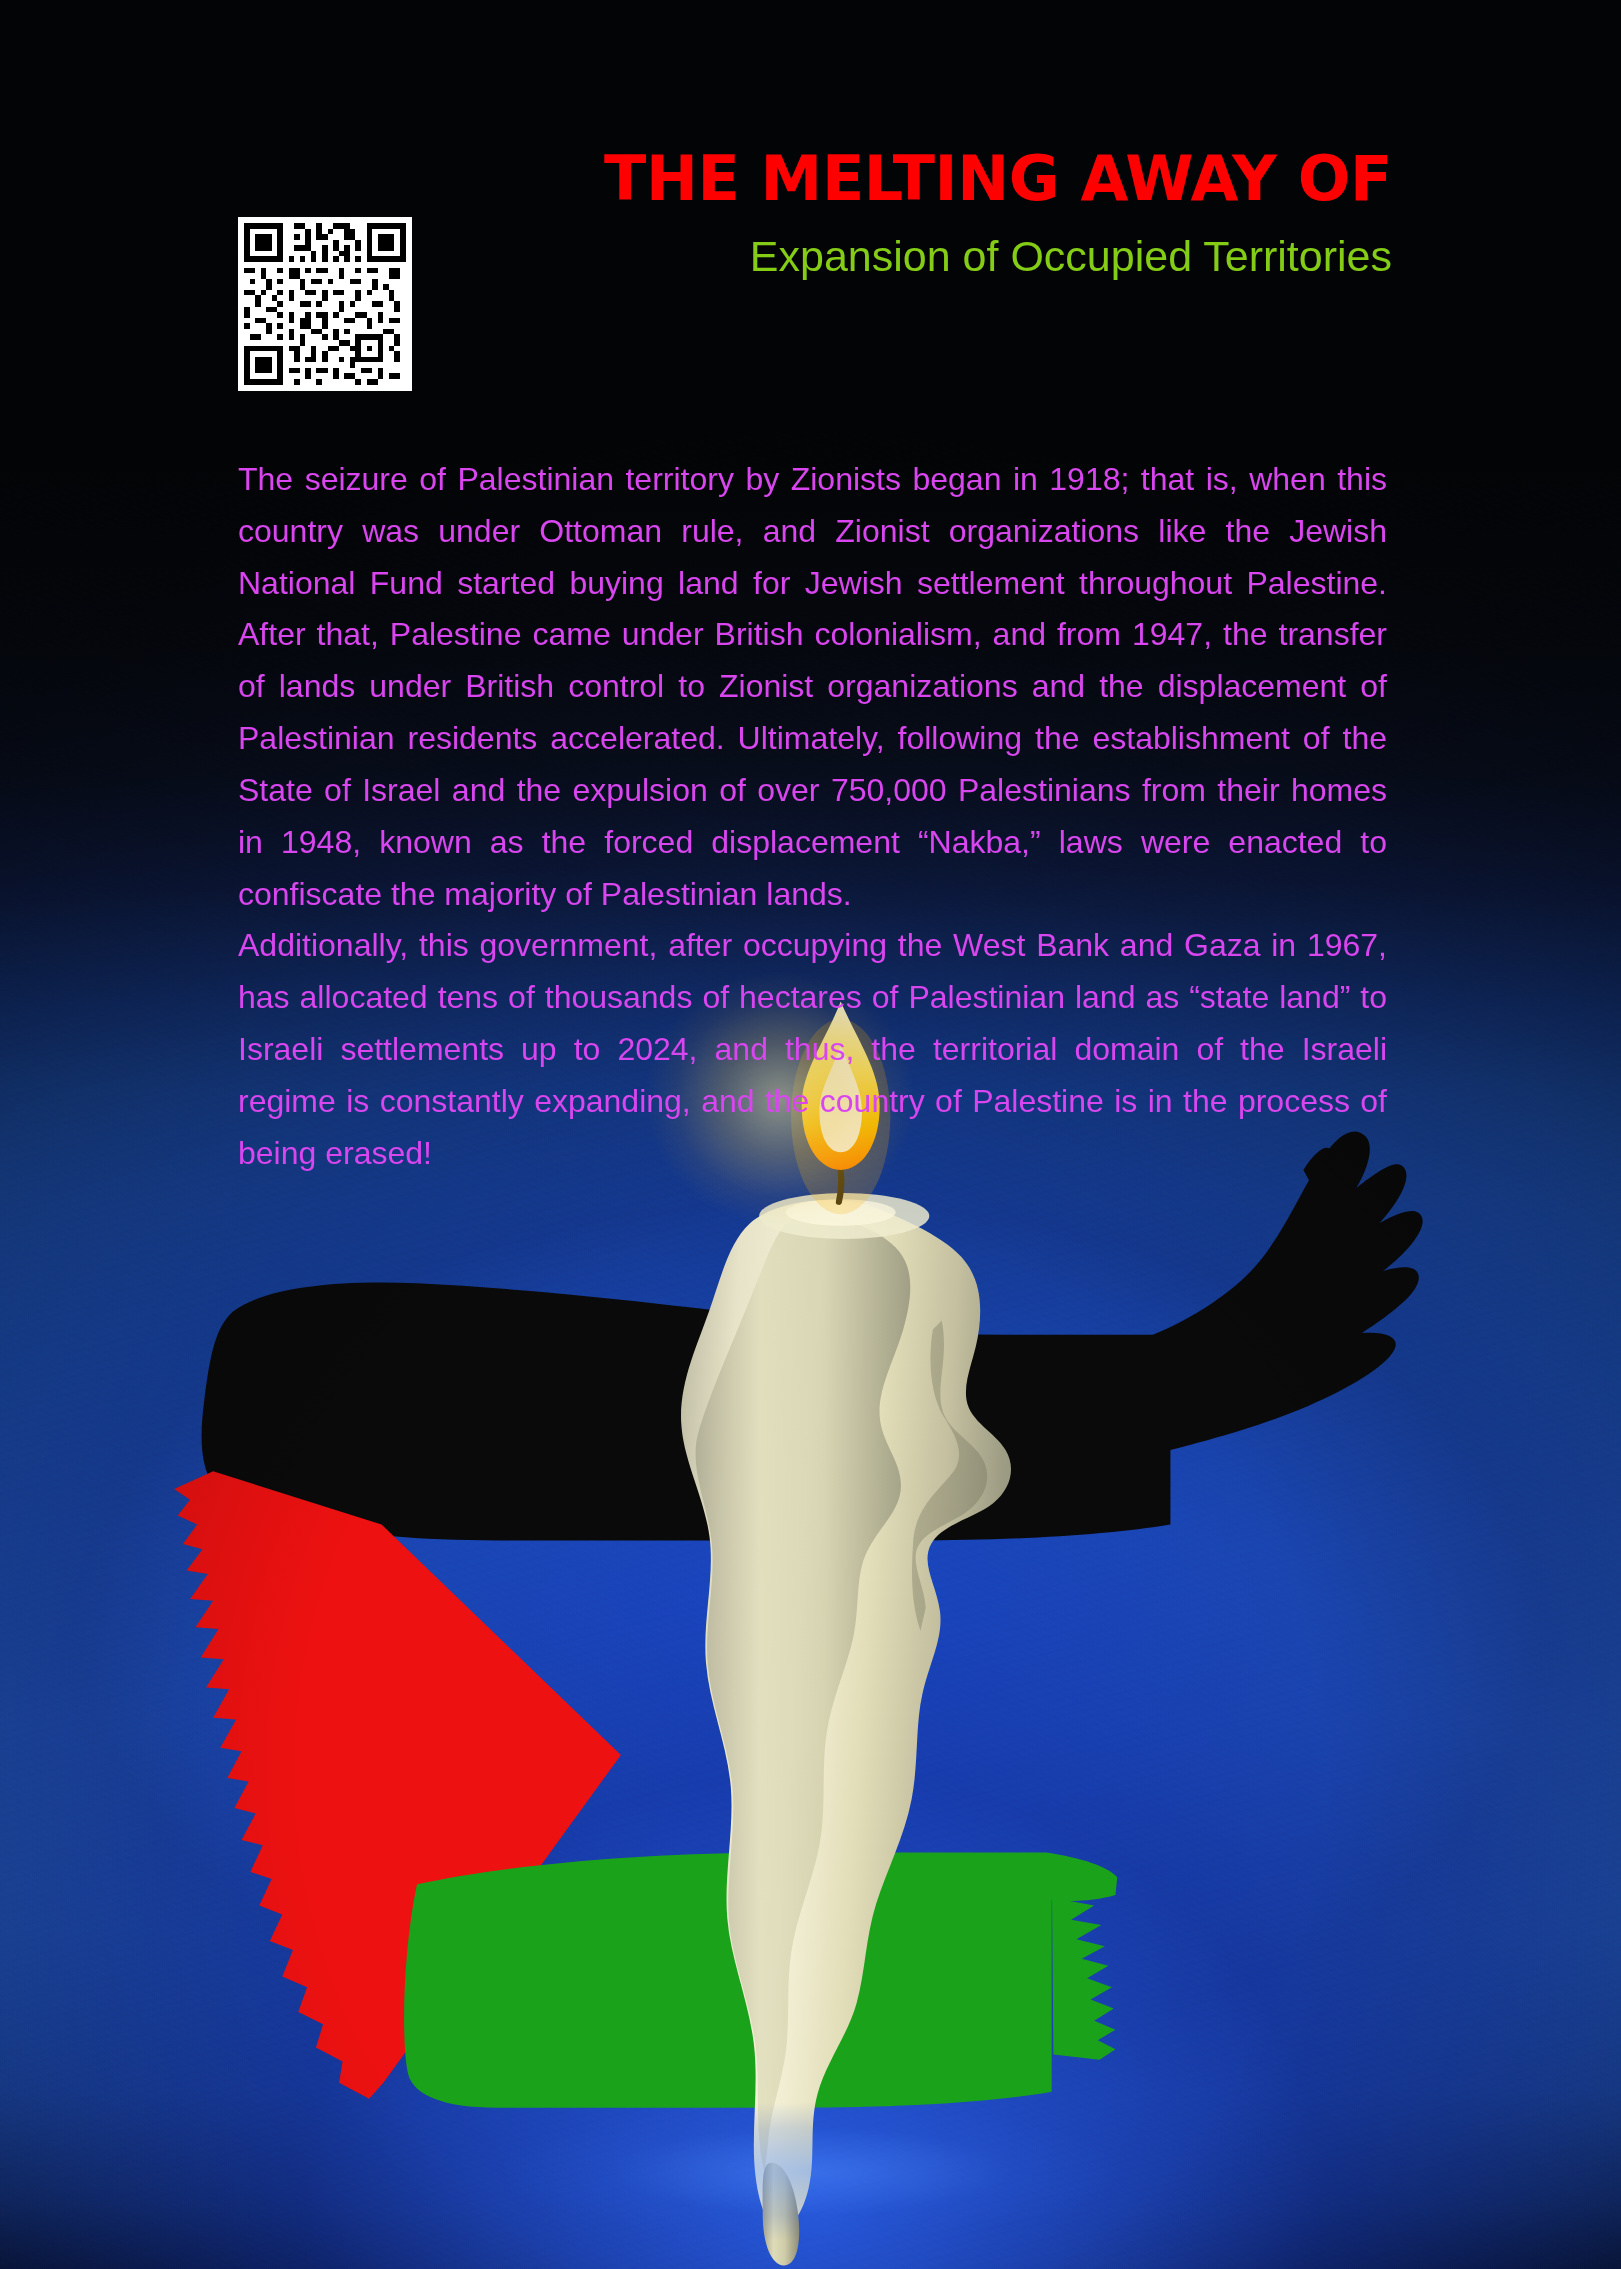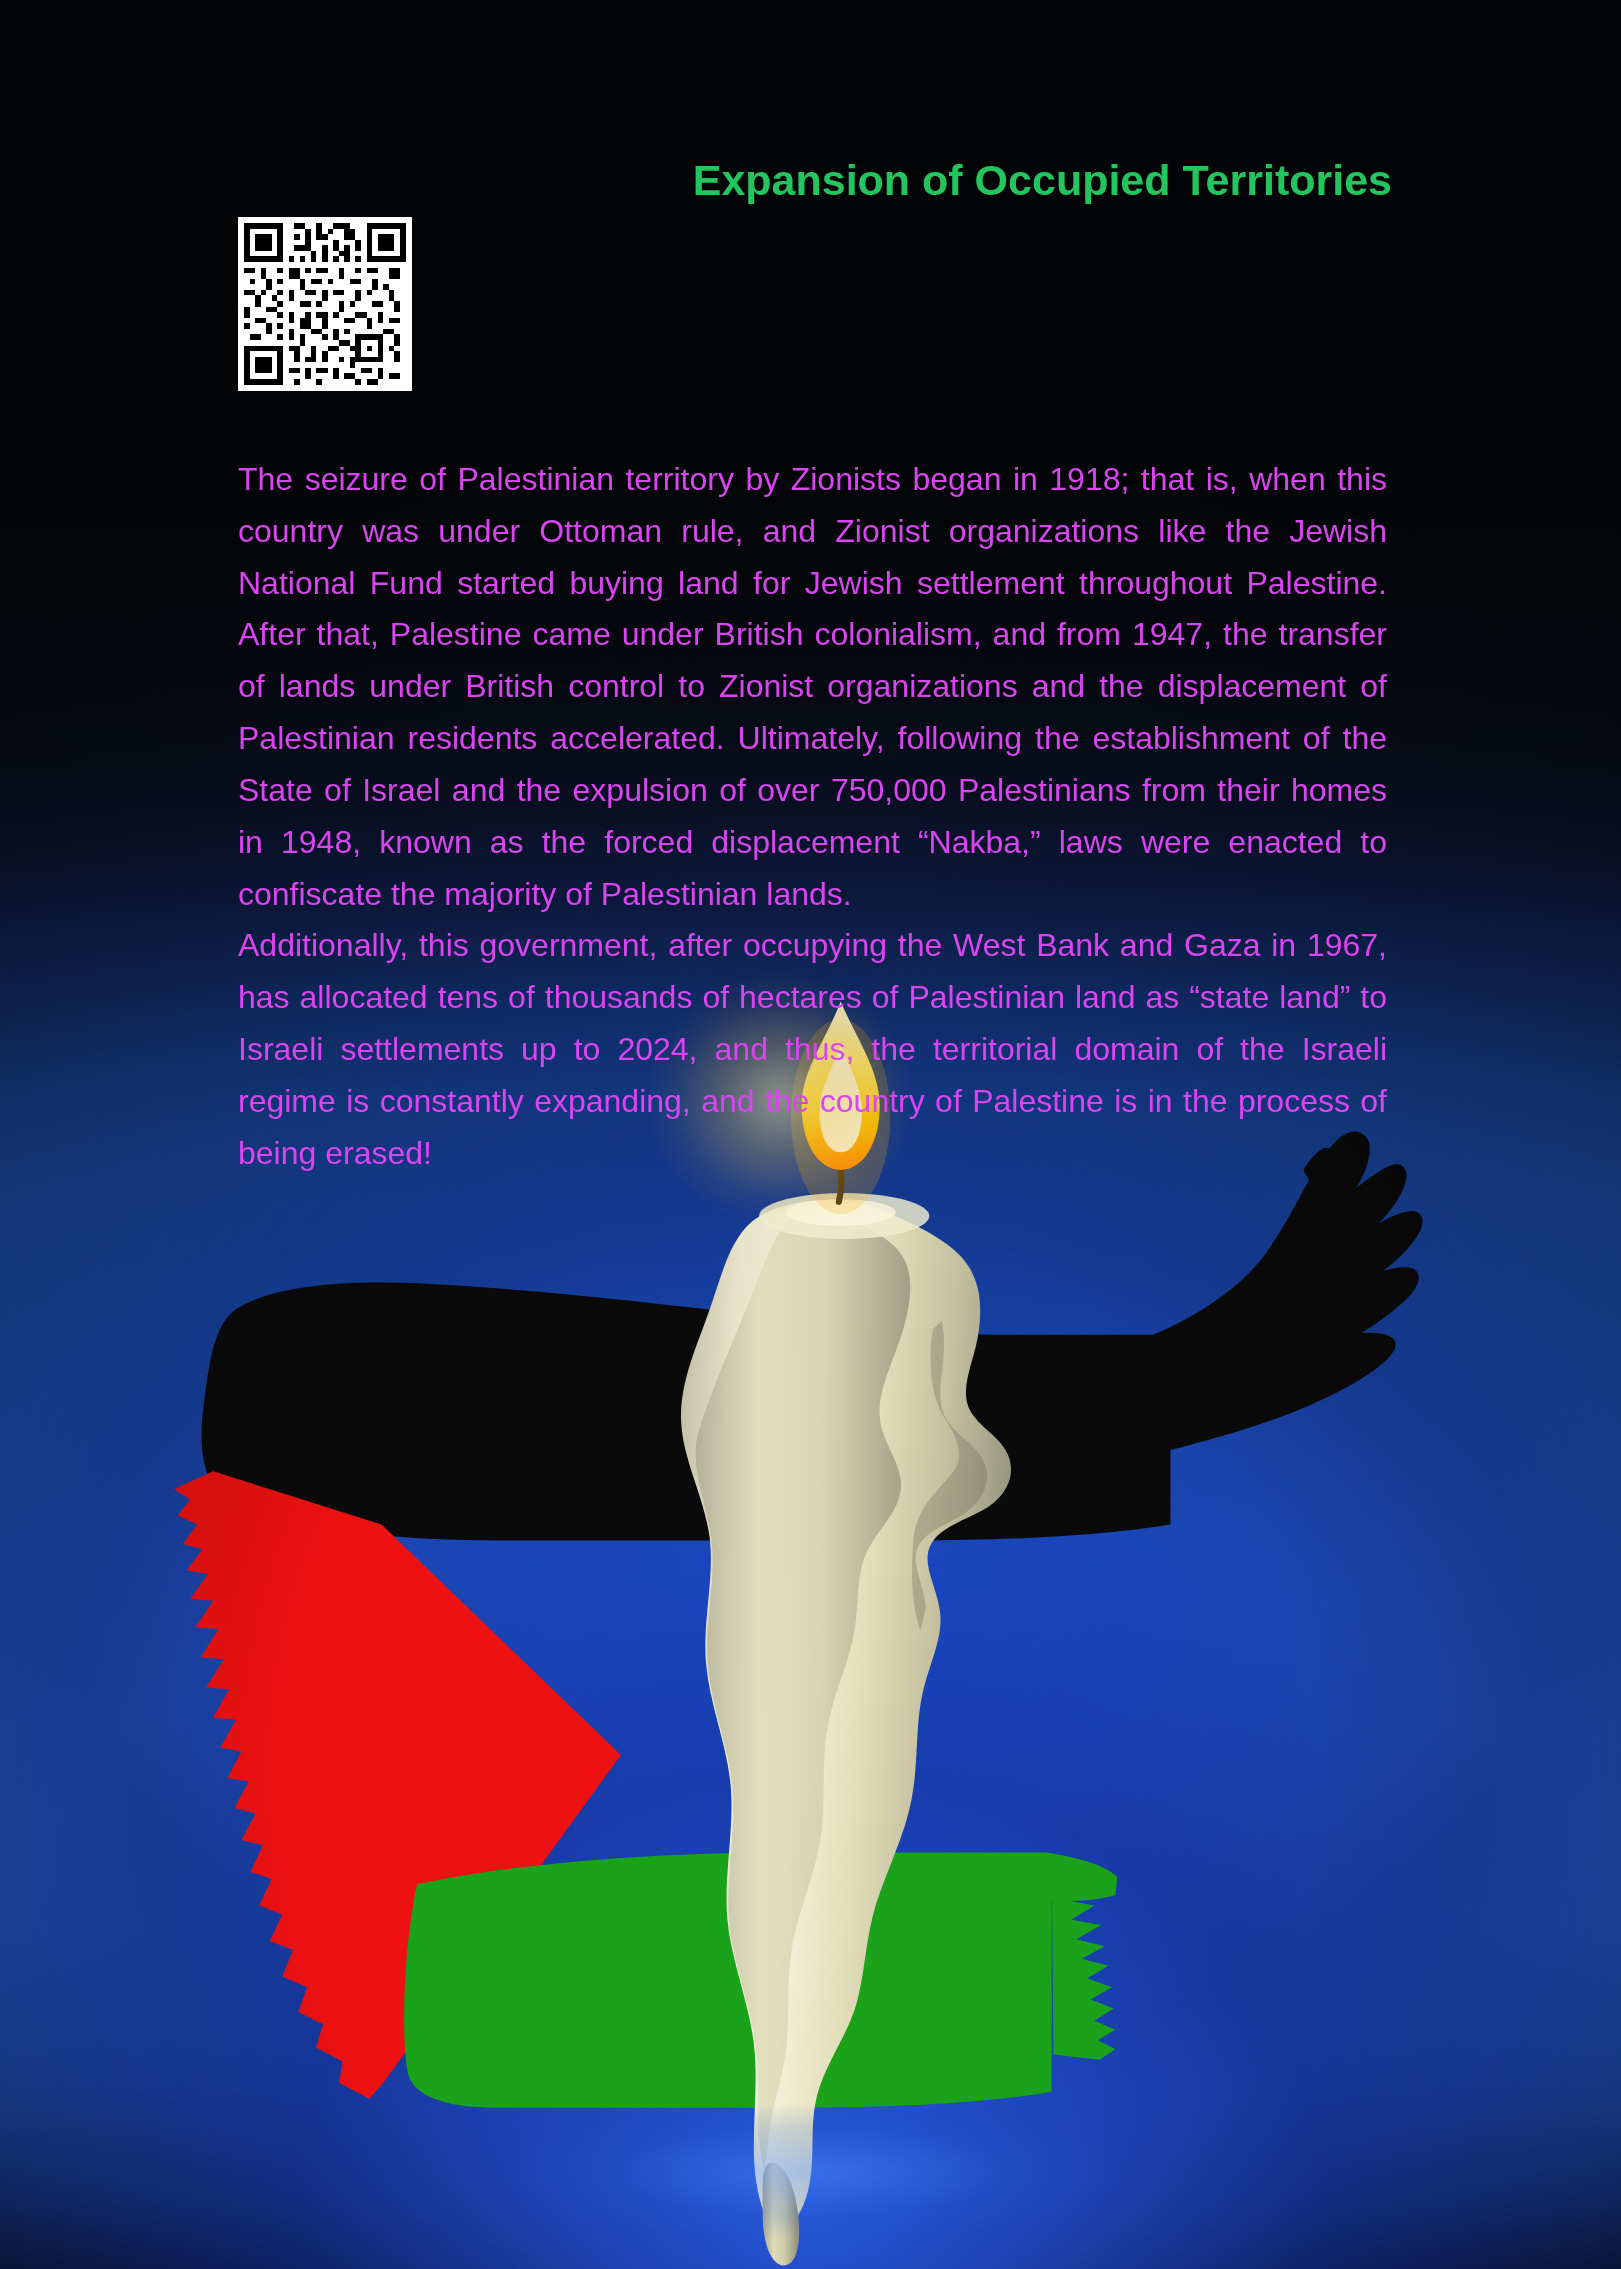--- a/index.html
+++ b/index.html
@@ -99,25 +99,25 @@
     font-size: 96px;
     line-height: 0.95;
     font-weight: 900;
     letter-spacing: -0.9px;
     font-family: "DejaVu Sans", sans-serif;
     text-transform: uppercase;
     margin-top: 3.5px;
     white-space: nowrap;
   }
   .subtitle {
-    color: #22c55e;
+    color: #84cc16;
     font-size: 43px;
     line-height: 1.1;
-    font-weight: 700;
-    margin-top: 8px;
+    font-weight: 400;
+    margin-top: 24px;
     white-space: nowrap;
   }
 
   
   .bodytext {
     position: absolute;
     left: 238px;
     top: 454px;
     width: 1149px;
     color: #d946ef;
@@ -505,20 +505,21 @@
             <rect x="26" y="27" width="2" height="1"></rect>
           <rect x="9" y="28" width="1" height="1"></rect>
             <rect x="13" y="28" width="1" height="1"></rect>
           <rect x="20" y="28" width="1" height="1"></rect>
             <rect x="22" y="28" width="2" height="1"></rect>
         </g>
       </svg>
     </div>
 
     <div class="titleblock">
+      <div class="title-1">THE MELTING AWAY OF</div>
       <div class="subtitle">Expansion of Occupied Territories</div>
     </div>
   </div>
 
   <div class="bodytext">
     <p>The seizure of Palestinian territory by Zionists began in 1918; that is, when this country was under Ottoman rule, and Zionist organizations like the Jewish National Fund started buying land for Jewish settlement throughout Palestine. After that, Palestine came under British colonialism, and from 1947, the transfer of lands under British control to Zionist organizations and the displacement of Palestinian residents accelerated. Ultimately, following the establishment of the State of Israel and the expulsion of over 750,000 Palestinians from their homes in 1948, known as the forced displacement “Nakba,” laws were enacted to confiscate the majority of Palestinian lands.</p>
     <p>Additionally, this government, after occupying the West Bank and Gaza in 1967, has allocated tens of thousands of hectares of Palestinian land as “state land” to Israeli settlements up to 2024, and thus, the territorial domain of the Israeli regime is constantly expanding, and the country of Palestine is in the process of being erased!</p>
   </div>
 
 </div>

